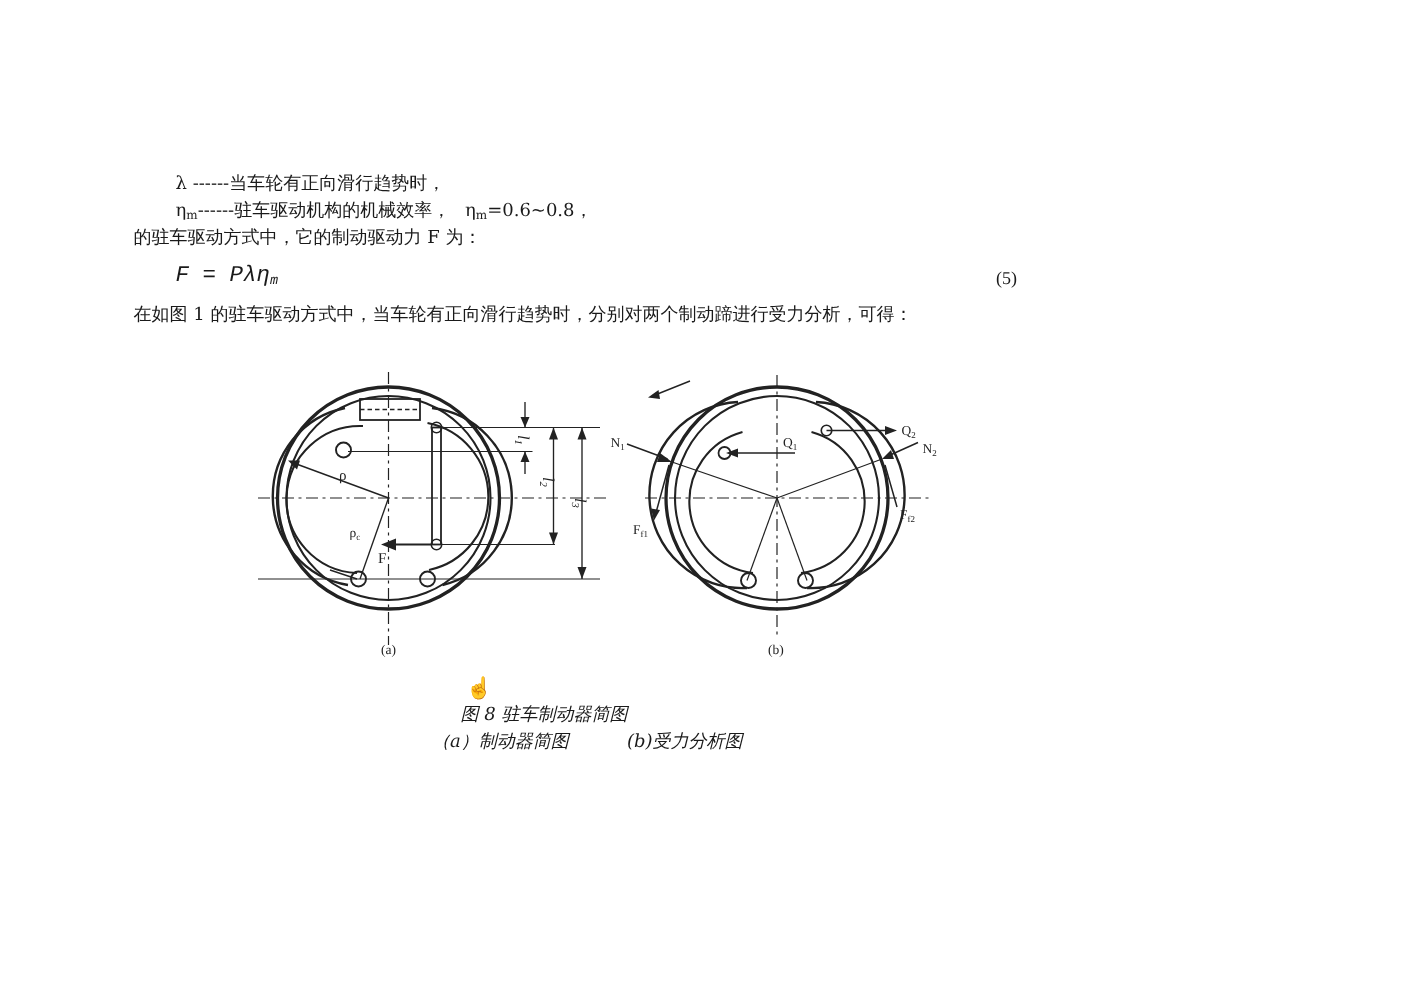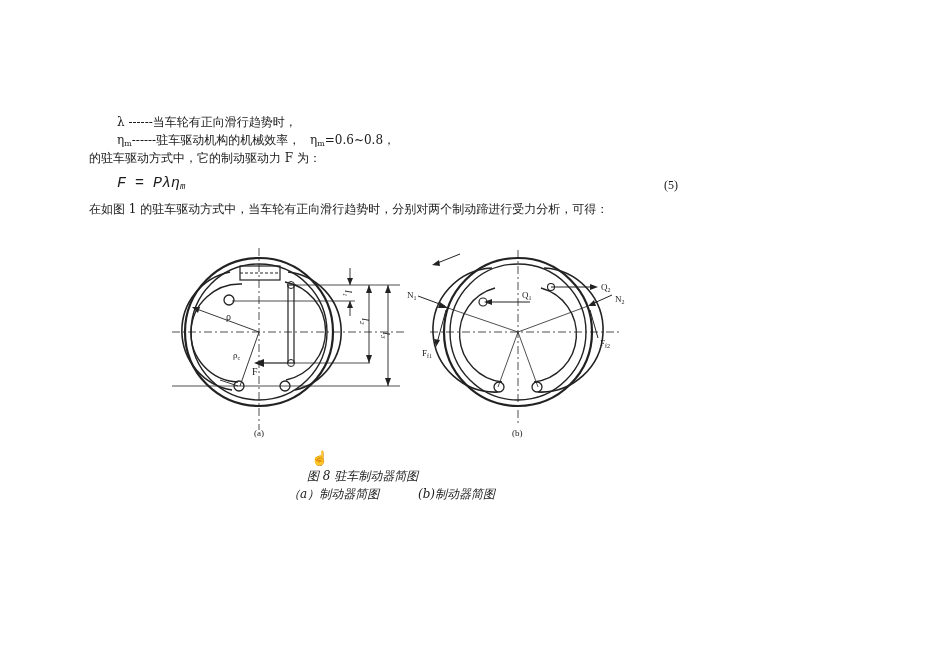--- a/index.html
+++ b/index.html
@@ -133,13 +133,13 @@
     <text x="262" y="116" font-size="9">F<tspan font-size="6" dy="2">f1</tspan></text>
     <text x="440" y="106" font-size="9">F<tspan font-size="6" dy="2">f2</tspan></text>
     <text x="352" y="196" font-size="9">(b)</text>
   </svg>
 </div>
 
 <div class="cursor">☝</div>
 
 <div class="cap" style="left:307px;top:468px;">图 8  驻车制动器简图</div>
 <div class="cap" style="left:259px;top:486px;margin-left:29px;">（a）制动器简图</div>
-<div class="cap" style="left:418px;top:486px;">(b)制动器简图</div>
+<div class="cap" style="left:418px;top:486px;">(b)受力分析图</div>
 
 </body></html>

